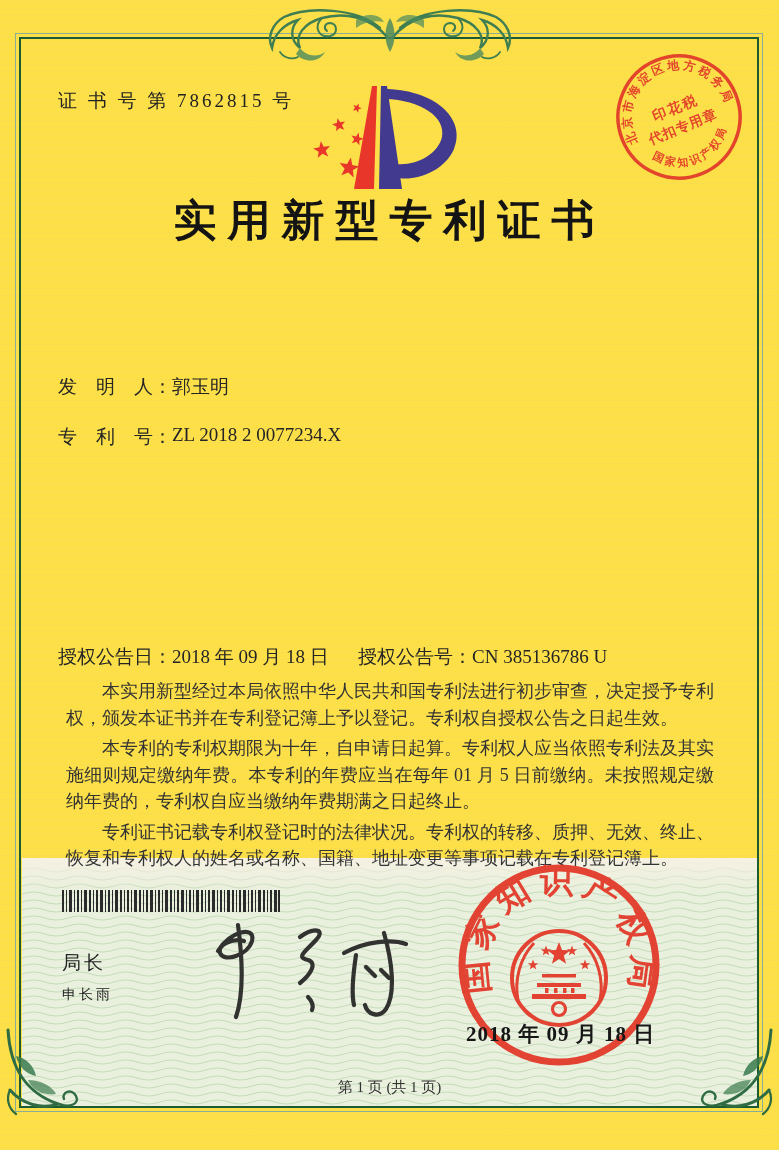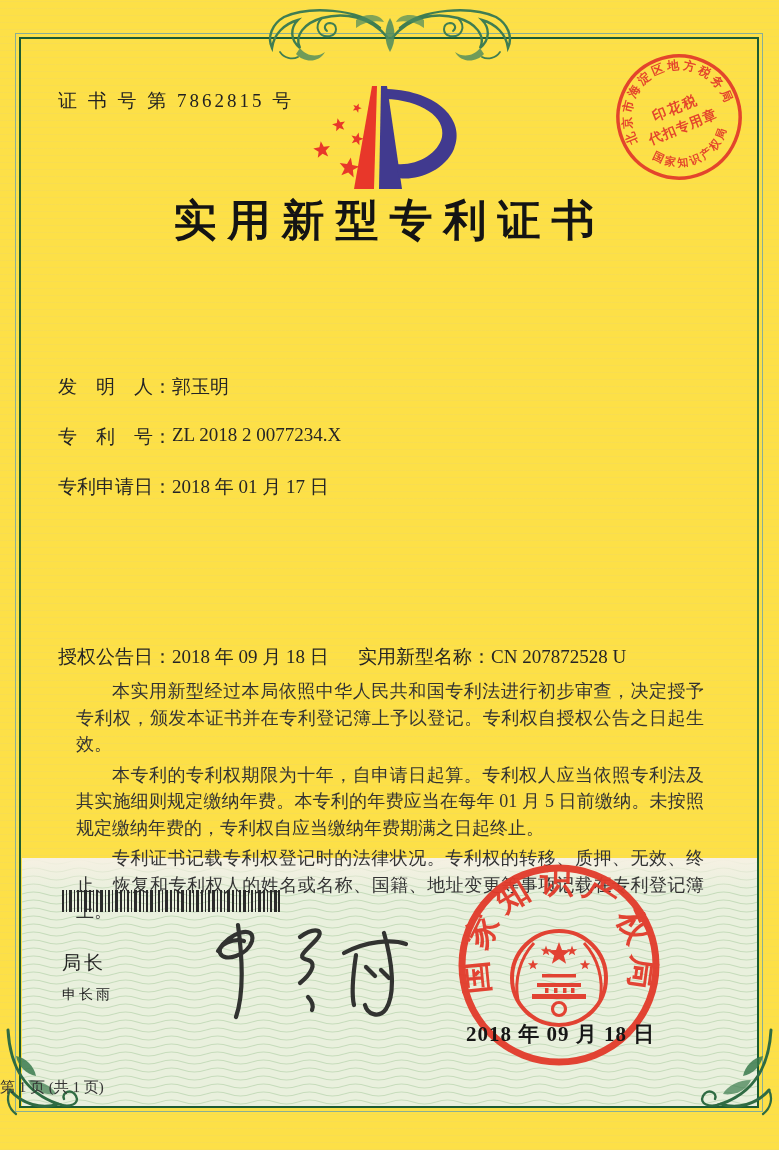--- a/index.html
+++ b/index.html
@@ -19,31 +19,31 @@
         letter-spacing:11px;color:#141414}
   .field{position:absolute;left:58px;width:664px;font-size:19px;color:#252525;display:flex}
   .field .lab{white-space:pre;flex-shrink:0}
   .f0{top:322px}.f1{top:374px}.f2{top:424px}.f3{top:474px}.f4{top:526px}
   .addr{top:578px;display:block;padding-left:30px;text-indent:-30px;line-height:30px}
   .grant{top:644px;display:block}
   .grant .g-right{position:absolute;left:300px;top:0;white-space:nowrap}
   .g-pair{white-space:nowrap}
   .paras{position:absolute;left:58px;top:678px;width:664px;font-size:18px;line-height:26.5px;
         text-align:justify;color:#333}
-  .paras p{margin:0 18px 4px;text-indent:2em}
+  .paras p{margin:0 8px 4px;text-indent:2em}
   .barcode{position:absolute;left:62px;top:890px;width:218px;height:22px}
   .signer-title{position:absolute;left:62px;top:950px;font-size:19px;letter-spacing:3px;color:#222;
         font-family:"Liberation Sans","DejaVu Sans",sans-serif}
   .signer-name{position:absolute;left:62px;top:986px;font-size:14px;letter-spacing:3px;color:#222;
         font-family:"Liberation Sans","DejaVu Sans",sans-serif}
   .signature{position:absolute;left:188px;top:913px;width:232px;height:112px}
   .office-stamp{position:absolute;left:452px;top:858px;width:214px;height:214px;opacity:.95}
   .issue-date{position:absolute;left:466px;top:1020px;font-size:21px;font-weight:bold;
         letter-spacing:1px;color:#161616;z-index:3}
-  .footer{position:absolute;left:0;right:0;top:1078px;text-align:left;font-size:15px;color:#333}
+  .footer{position:absolute;left:0;right:0;top:1078px;text-align:center;font-size:15px;color:#333}
   .orn{position:absolute}
   .orn-top{left:260px;top:6px;width:260px;height:60px}
   .orn-bl{left:2px;top:1026px;width:84px;height:96px}
   .orn-br{right:2px;top:1026px;width:84px;height:96px;transform:scaleX(-1)}
   svg text{font-family:"Liberation Serif","DejaVu Serif",serif}
 </style>
 </head>
 <body>
 
 <div class="page">
@@ -133,27 +133,23 @@
   <div class="title">实用新型专利证书</div>
 
   <div class="field f1">
     <span class="lab">发　明　人：</span>
     <span class="val">郭玉明</span>
   </div>
   <div class="field f2">
     <span class="lab">专　利　号：</span>
     <span class="val">ZL 2018 2 0077234.X</span>
   </div>
-  <div class="field f3">
-    <span class="lab">专利申请日：</span>
-    <span class="val">2018 年 01 月 17 日</span>
-  </div>
   <div class="field grant">
     <span class="g-pair"><span class="lab">授权公告日：</span><span>2018 年 09 月 18 日</span></span>
-    <span class="g-right g-pair"><span class="lab">实用新型名称：</span><span>CN 207872528 U</span></span>
+    <span class="g-right g-pair"><span class="lab">授权公告号：</span><span>CN 385136786 U</span></span>
   </div>
 
   <div class="paras">
     <p>本实用新型经过本局依照中华人民共和国专利法进行初步审查，决定授予专利权，颁发本证书并在专利登记簿上予以登记。专利权自授权公告之日起生效。</p>
     <p>本专利的专利权期限为十年，自申请日起算。专利权人应当依照专利法及其实施细则规定缴纳年费。本专利的年费应当在每年 01 月 5 日前缴纳。未按照规定缴纳年费的，专利权自应当缴纳年费期满之日起终止。</p>
     <p>专利证书记载专利权登记时的法律状况。专利权的转移、质押、无效、终止、恢复和专利权人的姓名或名称、国籍、地址变更等事项记载在专利登记簿上。</p>
   </div>
 
   <svg class="barcode" viewBox="0 0 218 22" preserveAspectRatio="none">
     <path fill="#2a2a2a" d="M0 0h2v22h-2z M4 0h1v22h-1z M7 0h3v22h-3z M12 0h1v22h-1z M15 0h2v22h-2z M19 0h1v22h-1z M22 0h3v22h-3z M27 0h2v22h-2z M31 0h1v22h-1z M34 0h2v22h-2z M38 0h3v22h-3z M43 0h1v22h-1z M46 0h2v22h-2z M50 0h1v22h-1z M53 0h3v22h-3z M58 0h2v22h-2z M62 0h1v22h-1z M65 0h2v22h-2z M69 0h1v22h-1z M72 0h3v22h-3z M77 0h2v22h-2z M81 0h1v22h-1z M84 0h2v22h-2z M88 0h3v22h-3z M93 0h1v22h-1z M96 0h2v22h-2z M100 0h1v22h-1z M103 0h3v22h-3z M108 0h2v22h-2z M112 0h1v22h-1z M115 0h2v22h-2z M119 0h3v22h-3z M124 0h1v22h-1z M127 0h2v22h-2z M131 0h1v22h-1z M134 0h3v22h-3z M139 0h2v22h-2z M143 0h1v22h-1z M146 0h2v22h-2z M150 0h3v22h-3z M155 0h1v22h-1z M158 0h2v22h-2z M162 0h1v22h-1z M165 0h3v22h-3z M170 0h2v22h-2z M174 0h1v22h-1z M177 0h2v22h-2z M181 0h3v22h-3z M186 0h1v22h-1z M189 0h2v22h-2z M193 0h1v22h-1z M196 0h3v22h-3z M201 0h2v22h-2z M205 0h1v22h-1z M208 0h2v22h-2z M212 0h3v22h-3z M216 0h2v22h-2z"></path>

